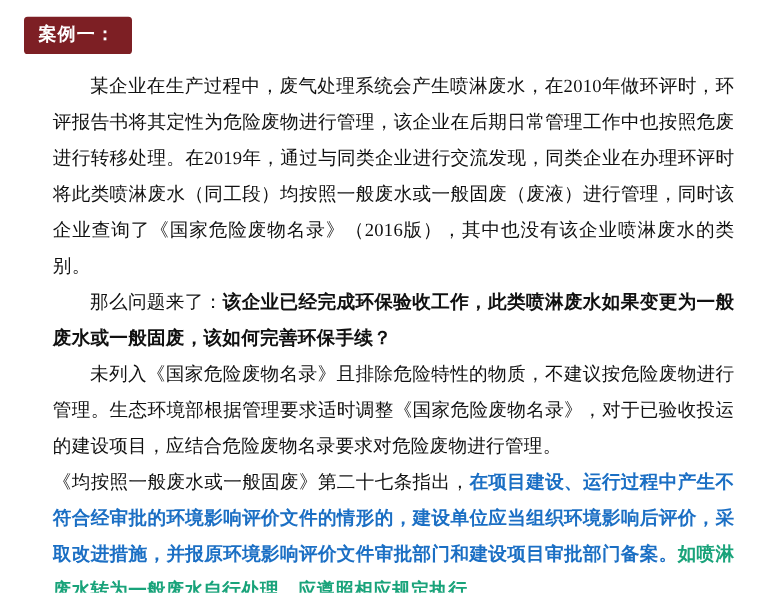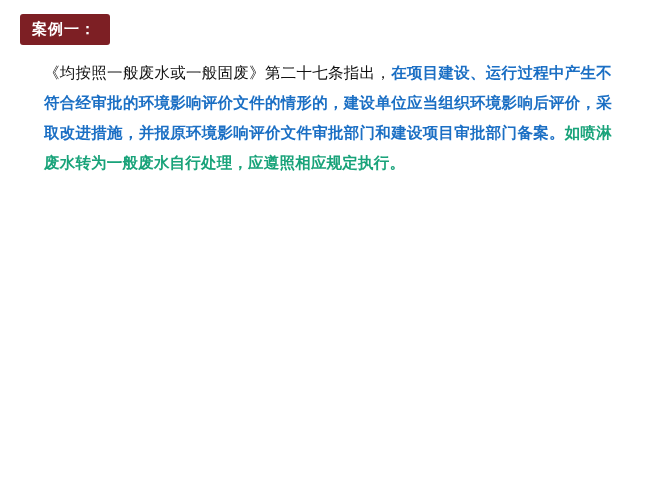--- a/index.html
+++ b/index.html
@@ -73,21 +73,26 @@
 </style>
 </head>
 <body>
 
 <div class="page">
 
   <div class="case-badge">案例一：</div>
 
   <div class="content">
 
+    <p class="para indent p-black">某企业在生产过程中，废气处理系统会产生喷淋废水，在2010年做环评时，环评报告书将其定性为危险废物进行管理，该企业在后期日常管理工作中也按照危废进行转移处理。在2019年，通过与同类企业进行交流发现，同类企业在办理环评时将此类喷淋废水（同工段）均按照一般废水或一般固废（废液）进行管理，同时该企业查询了《国家危险废物名录》（2016版），其中也没有该企业喷淋废水的类别。</p>
 
+    <p class="para indent">
+      <span class="inline p-black">那么问题来了：</span><span class="inline b-bold">该企业已经完成环保验收工作，此类喷淋废水如果变更为一般废水或一般固废，该如何完善环保手续？</span>
+    </p>
 
+    <p class="para indent p-black">未列入《国家危险废物名录》且排除危险特性的物质，不建议按危险废物进行管理。生态环境部根据管理要求适时调整《国家危险废物名录》，对于已验收投运的建设项目，应结合危险废物名录要求对危险废物进行管理。</p>
 
     <p class="para">
       <span class="inline p-black">《均按照一般废水或一般固废》第二十七条指出，</span><span class="inline t-blue">在项目建设、运行过程中产生不符合经审批的环境影响评价文件的情形的，建设单位应当组织环境影响后评价，采取改进措施，并报原环境影响评价文件审批部门和建设项目审批部门备案。</span><span class="inline t-green">如喷淋废水转为一般废水自行处理，应遵照相应规定执行。</span>
     </p>
 
   </div>
 </div>
 
 </body></html>

